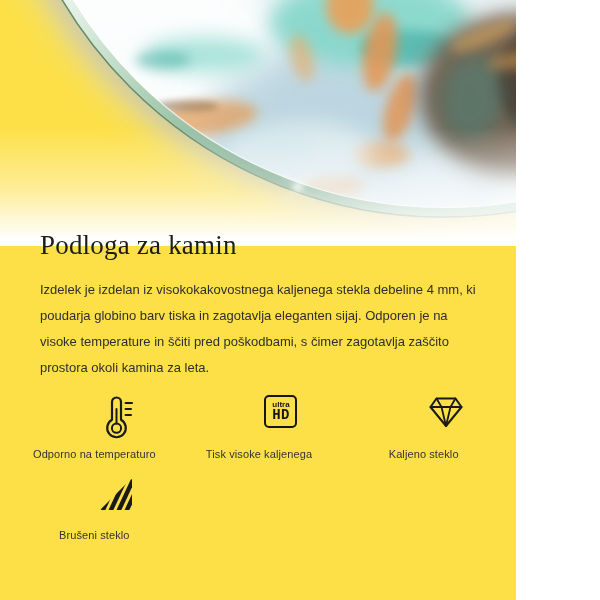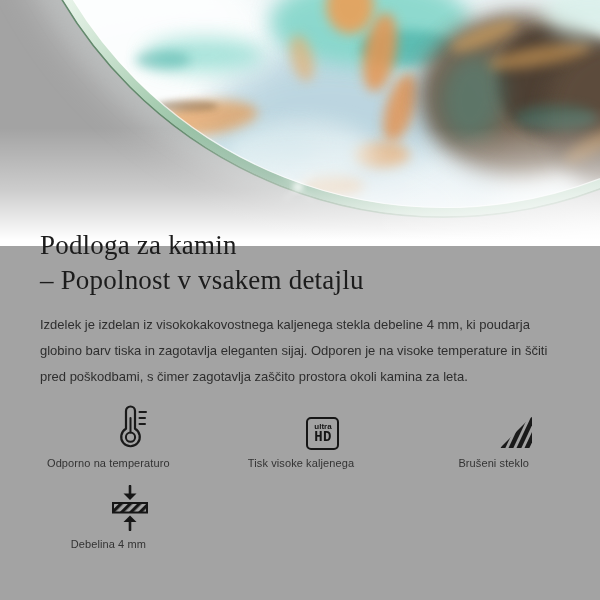--- a/index.html
+++ b/index.html
@@ -1,19 +1,19 @@
 <!DOCTYPE html>
 <html><head>
 <meta charset="utf-8">
 <style>
   html,body{margin:0;padding:0;background:#ffffff;}
   .page{
     position:relative;
-    width:600px;height:600px;
-    background:#a3a3a3;
+    width:516px;height:600px;
+    background:#fde047;
     overflow:hidden;
     font-family:"Liberation Sans", sans-serif;
   }
   .hero{display:block;width:600px;height:246px;}
   .content{position:relative;margin-top:-18px;padding:0 40px;}
   .title{
     font-family:"Liberation Serif", serif;
     font-size:27px;
     line-height:35px;
     font-weight:400;
@@ -28,21 +28,21 @@
     color:#2e2e2e;
     max-width:520px;
   }
   .features{
     margin:14px -30px 0 -28px;
     display:grid;
     grid-template-columns:repeat(3,1fr);
     row-gap:16px;
   }
   .feature{display:flex;flex-direction:column;align-items:center;}
-  .icon-box{height:46px;display:flex;align-items:flex-end;justify-content:center;margin-left:44px;}
+  .icon-box{height:46px;display:flex;align-items:flex-start;justify-content:center;margin-left:44px;}
   .feature-label{
     margin-top:7px;
     font-size:11px;
     color:#333333;
     letter-spacing:0.1px;
     text-align:center;
     white-space:nowrap;
   }
   .uhd{
     width:33px;height:33px;
@@ -148,21 +148,20 @@
     </g>
 
     <rect x="0" y="100" width="600" height="146" fill="url(#bottomFade)"></rect>
     <rect x="300" y="60" width="300" height="186" fill="url(#cornerFade)"></rect>
   </svg>
 
   <div class="content">
 
     <div class="title">
       <span>Podloga za kamin</span>
-      <span>– Popolnost v vsakem detajlu</span>
     </div>
 
     <p class="desc">Izdelek je izdelan iz visokokakovostnega kaljenega stekla debeline 4 mm, ki poudarja globino barv tiska in zagotavlja eleganten sijaj. Odporen je na visoke temperature in ščiti pred poškodbami, s čimer zagotavlja zaščito prostora okoli kamina za leta.</p>
 
     <div class="features">
 
       <div class="feature">
         <div class="icon-box">
           <svg width="34" height="46" viewBox="0 0 34 46">
             <path class="ic" stroke-width="2.2" d="M13,7 a4.5,4.5 0 0 1 9,0 v17.8 a9.3,9.3 0 1 1 -9,0 Z"></path>
@@ -180,20 +179,29 @@
         <div class="icon-box">
           <div class="uhd">
             <div class="t">ultra</div>
             <div class="b">HD</div>
           </div>
         </div>
         <div class="feature-label">Tisk visoke kaljenega</div>
       </div>
 
 
+      <div class="feature">
+        <div class="icon-box">
+          <svg width="36" height="34" viewBox="0 0 36 34">
+            <path class="ic" stroke-width="2" d="M8.5,3.5 H27.5 L33.5,12 L18,31 L2.5,12 Z"></path>
+            <path class="ic" stroke-width="1.8" d="M2.5,12 H33.5 M8.5,3.5 L13.5,12 L18,31 M27.5,3.5 L22.5,12 L18,31"></path>
+          </svg>
+        </div>
+        <div class="feature-label">Kaljeno steklo</div>
+      </div>
 
       <div class="feature">
         <div class="icon-box">
           <svg width="36" height="36" viewBox="0 0 36 36">
             <defs>
                 <clipPath id="triClip">
                   <path d="M2,34 L34,34 L34,2 Z"></path>
                 </clipPath>
               </defs>
             <g clip-path="url(#triClip)" stroke="#1a1a1a" stroke-width="4.4">
@@ -201,33 +209,16 @@
               <line x1="12" y1="36" x2="27" y2="4"></line>
               <line x1="20" y1="36" x2="35" y2="4"></line>
               <line x1="28" y1="36" x2="43" y2="4"></line>
               <line x1="36" y1="36" x2="51" y2="4"></line>
             </g>
           </svg>
         </div>
         <div class="feature-label">Brušeni steklo</div>
       </div>
 
-      <div class="feature">
-        <div class="icon-box">
-          <svg width="40" height="46" viewBox="0 0 40 46">
-            <defs>
-              <pattern id="hatch" width="6.5" height="6.5" patternUnits="userSpaceOnUse" patternTransform="rotate(45)">
-                <rect width="3.2" height="6.5" fill="#161616"></rect>
-              </pattern>
-            </defs>
-            <line class="ic" stroke-width="2.6" x1="20" y1="1" x2="20" y2="8.5"></line>
-            <polygon points="13.5,8.5 26.5,8.5 20,15" fill="#161616"></polygon>
-            <rect x="3" y="18" width="34" height="9.5" fill="url(#hatch)" stroke="#161616" stroke-width="2"></rect>
-            <polygon points="13.5,37 26.5,37 20,30.5" fill="#161616"></polygon>
-            <line class="ic" stroke-width="2.6" x1="20" y1="37" x2="20" y2="45"></line>
-          </svg>
-        </div>
-        <div class="feature-label">Debelina 4 mm</div>
-      </div>
 
     </div>
   </div>
 </div>
 
 </body></html>

